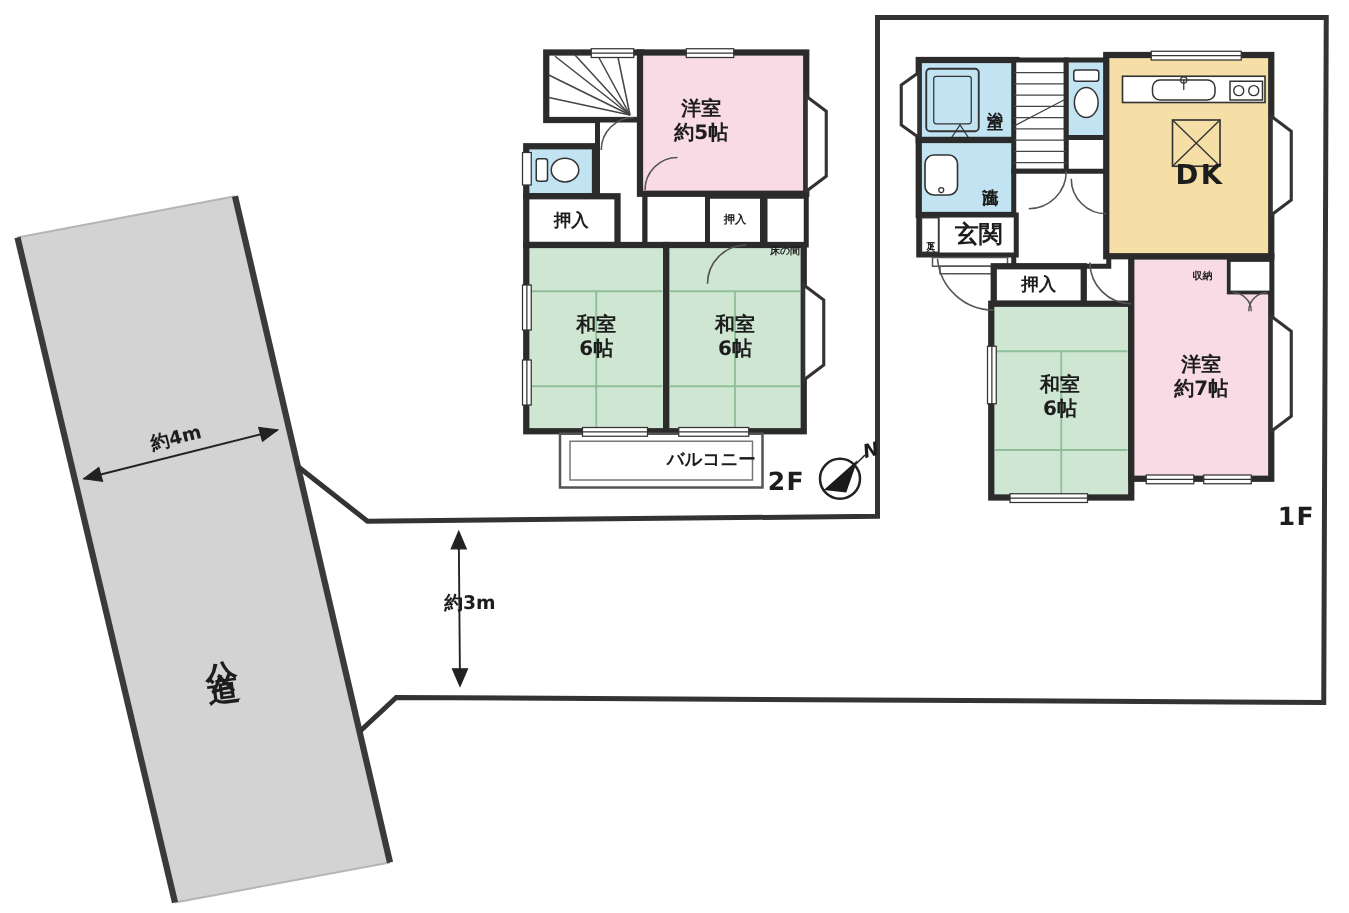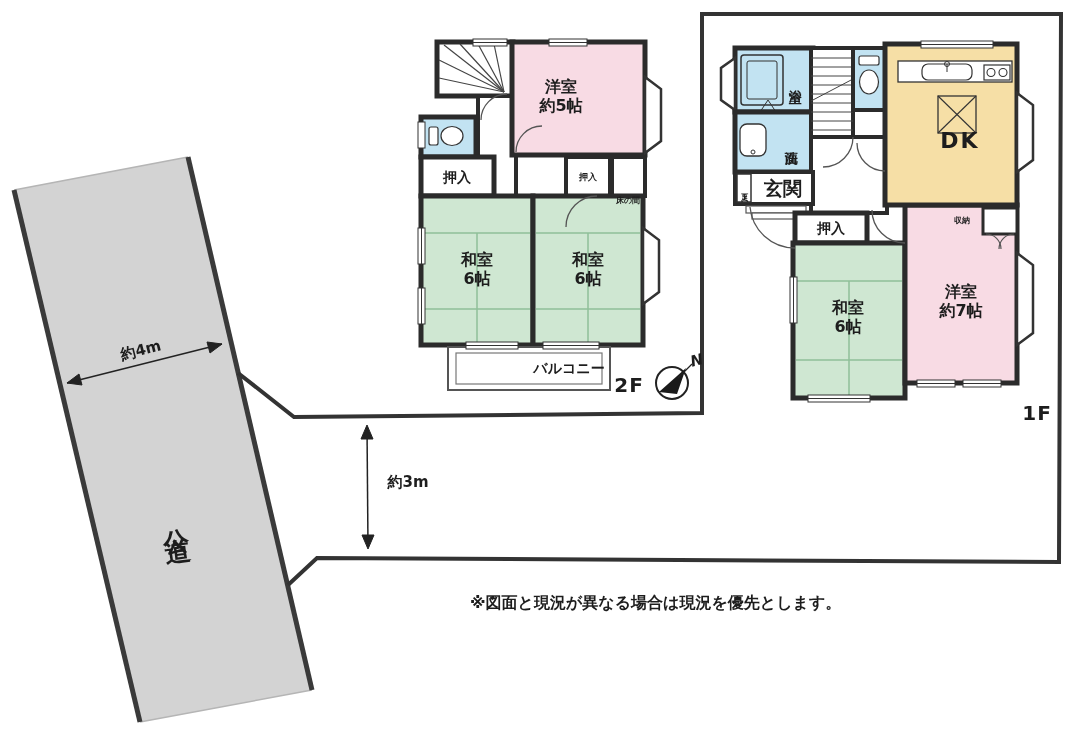--- a/index.html
+++ b/index.html
@@ -243,21 +243,21 @@
 
   <g>
     <circle cx="672" cy="383" r="16" fill="#ffffff" stroke="#222" stroke-width="2"></circle>
     <polygon points="659,392 686,368 677,394" fill="#1a1a1a"></polygon>
     <line x1="678" y1="378" x2="692" y2="364" stroke="#222" stroke-width="1.3"></line>
   </g>
 </svg>
 
 <div class="lbl road-lbl v" style="left:173px;top:518px;transform:translate(-50%,-50%) rotate(-8deg);">公道</div>
 <div class="lbl dim-lbl" style="left:141px;top:351px;transform:translate(-50%,-50%) rotate(-14deg);">約4m</div>
-<div class="lbl dim-lbl" style="left:408px;top:483px;">約3m</div>
+<div class="lbl dim-lbl" style="left:376px;top:483px;">約3m</div>
 
 <div class="lbl room-lbl" style="left:561px;top:97px;">洋室
 約5帖</div>
 <div class="lbl" style="left:457px;top:177px;font-size:14px;">押入</div>
 <div class="lbl small-lbl" style="left:588px;top:177px;">押入</div>
 <div class="lbl tiny-lbl" style="left:628px;top:173px;margin-top:28px;">床の間</div>
 <div class="lbl room-lbl" style="left:477px;top:270px;">和室
 6帖</div>
 <div class="lbl room-lbl" style="left:588px;top:270px;">和室
 6帖</div>
@@ -271,15 +271,14 @@
 <div class="lbl v" style="left:744px;top:188px;font-size:7px;font-weight:600;letter-spacing:0;">下足入</div>
 <div class="lbl" style="left:831px;top:228px;font-size:14px;">押入</div>
 <div class="lbl room-lbl" style="left:848px;top:318px;">和室
 6帖</div>
 <div class="lbl room-lbl" style="left:961px;top:302px;">洋室
 約7帖</div>
 <div class="lbl tiny-lbl" style="left:962px;top:221px;">収納</div>
 <div class="lbl" style="left:960px;top:141px;font-size:22px;letter-spacing:2px;">DK</div>
 <div class="lbl floor-lbl" style="left:1037px;top:386px;">1F</div>
 
-<div class="lbl note-lbl" style="left:470px;top:594px;">※図面と現況が異なる場合は現況を優先とします。</div>
 
 </div>
 
 </body></html>

